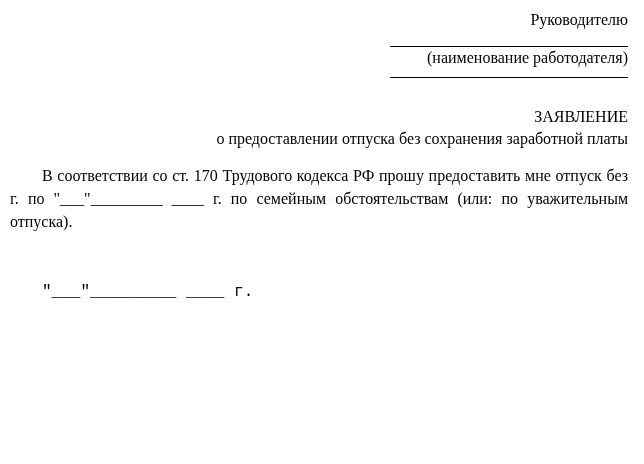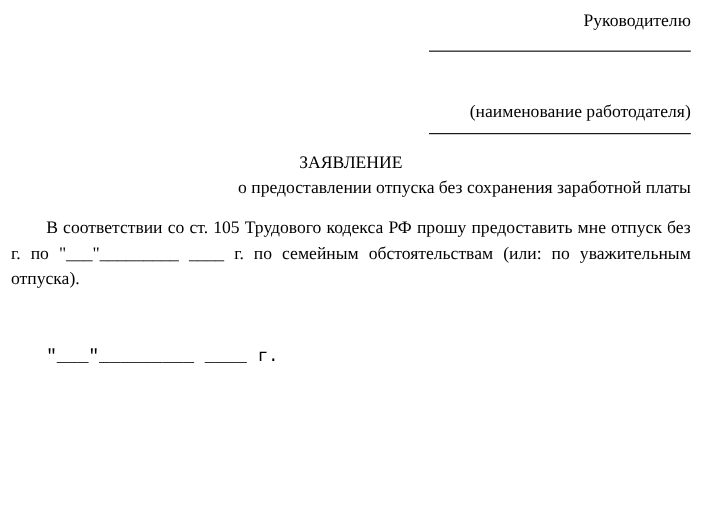--- a/index.html
+++ b/index.html
@@ -12,27 +12,27 @@
     font-family: "Liberation Serif", serif;
     font-size: 16px;
     box-sizing: border-box;
     padding: 10px 8px 0 10px;
     overflow: hidden;
   }
   
   .hdr { width: 238px; margin-left: auto; margin-right: 0; }
   .hdr-addressee { text-align: right; height: 20px; line-height: 20px; }
   .blank-line { border-bottom: 1px solid #000; height: 16px; }
-  .hdr-label { text-align: right; line-height: 22px; height: 22px; margin-top: 44px; }
+  .hdr-label { text-align: right; line-height: 22px; height: 22px; }
   .from-row { display: flex; align-items: flex-end; margin-top: 24px; height: 20px; }
   .from-prefix { line-height: 20px; padding-right: 5px; }
   .from-line { flex: 1; border-bottom: 1px solid #000; height: 18px; }
   .blank-line-2 { border-bottom: 1px solid #000; height: 8px; }
   
-  .title { margin-top: 16px; text-align: center; height: 22px; line-height: 22px; }
+  .title { margin-top: 28px; text-align: right; height: 22px; line-height: 22px; }
   .subtitle { text-align: right; height: 22px; line-height: 22px; }
   
   .para { margin-top: 14px; }
   .tline { line-height: 23px; }
   .jl { text-align: justify; text-align-last: justify; }
   .indent { text-indent: 32px; }
   
   .mono {
     margin-top: 16px;
     margin-left: 32px;
@@ -52,21 +52,21 @@
     <div class="hdr-addressee">Руководителю</div>
     <div class="blank-line"></div>
     <div class="hdr-label">(наименование работодателя)</div>
     <div class="blank-line-2"></div>
   </div>
 
   <div class="title">ЗАЯВЛЕНИЕ</div>
   <div class="subtitle">о предоставлении отпуска без сохранения заработной платы</div>
 
   <div class="para">
-    <div class="tline jl indent">В соответствии со ст. 105 Трудового кодекса РФ прошу предоставить мне отпуск без</div>
+    <div class="tline jl indent">В соответствии со ст. 170 Трудового кодекса РФ прошу предоставить мне отпуск без</div>
     <div class="tline jl">г. по "___"_________ ____ г. по семейным обстоятельствам (или: по уважительным</div>
     <div class="tline">отпуска).</div>
   </div>
 
   <div class="mono">
     <div class="mono-line mono-date">"___"_________ ____ г.</div>
     
   </div>
 
 </div>

